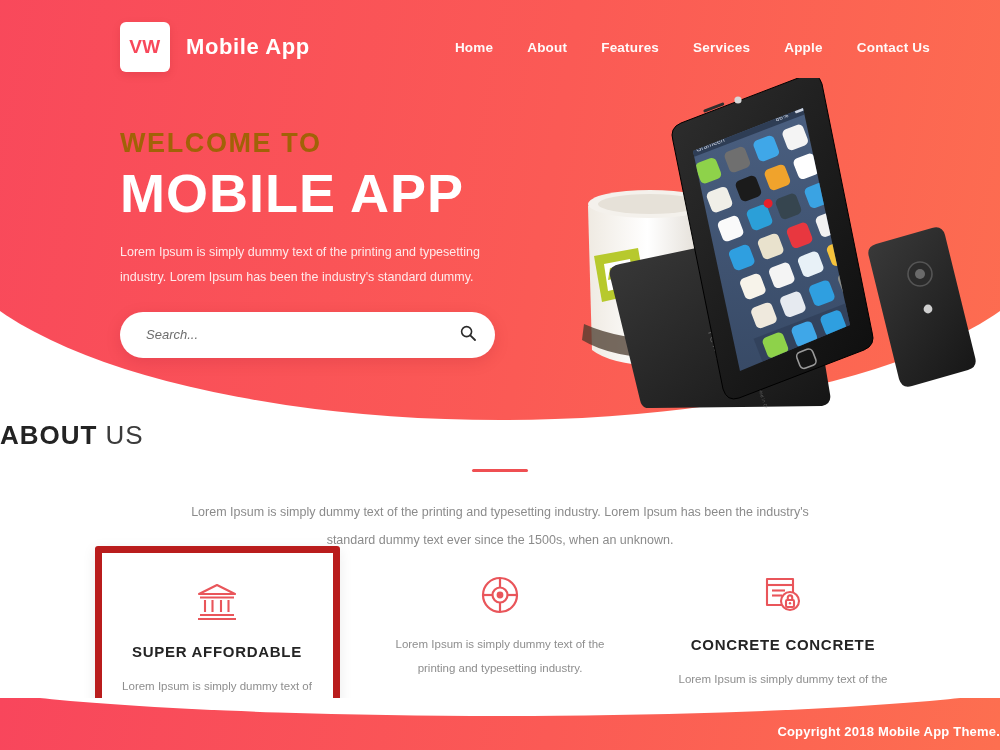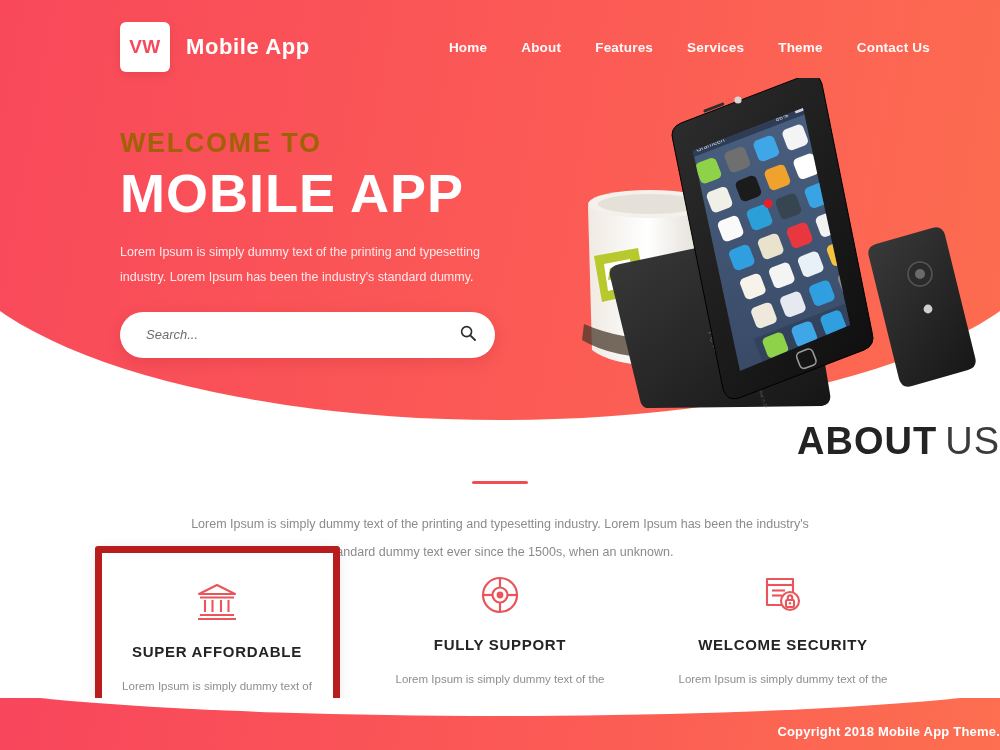--- a/index.html
+++ b/index.html
@@ -78,21 +78,21 @@
   .search-btn {
     width: 46px; height: 46px; border: 0; background: transparent; cursor: pointer;
     display: flex; align-items: center; justify-content: center; padding-right: 8px;
   }
 
   
   .hero-photo { position: absolute; right: 20px; top: 78px; width: 420px; height: 330px; z-index: 5; }
 
   
   .about { position: absolute; left: 0; top: 420px; width: 1000px; }
-  .about-title { text-align: right; font-size: 38px; letter-spacing: 1px; padding-left: 32px; }
+  .about-title { text-align: left; font-size: 26px; letter-spacing: 1px; }
   .about-title b { color: #232323; font-weight: bold; }
   .about-title span { color: #3b3b3b; font-weight: normal; margin-left: 8px; }
   .title-rule {
     width: 56px; height: 3px; background: #ef4f52; margin: 18px auto 0;
     border-radius: 2px;
   }
   .about-text {
     margin: 26px auto 0; width: 620px; text-align: center;
     color: #8b8b8b; font-size: 12.5px; line-height: 2.25;
   }
@@ -264,21 +264,21 @@
         <div class="brand-mark">
           <span>VW</span>
         </div>
         <div class="brand-name">Mobile App</div>
       </div>
       <nav class="nav">
         <a href="#">Home</a>
         <a href="#">About</a>
         <a href="#">Features</a>
         <a href="#">Services</a>
-        <a href="#">Theme</a>
+        <a href="#">Apple</a>
         <a href="#">Contact Us</a>
       </nav>
     </header>
 
     <div class="hero-copy">
       <div class="welcome">WELCOME TO</div>
       <div class="bigtitle">MOBILE APP</div>
       <p class="hero-text">Lorem Ipsum is simply dummy text of the printing and typesetting industry. Lorem Ipsum has been the industry's standard dummy.</p>
       <form class="searchbar">
         <input type="text" placeholder="Search..." style="">
@@ -330,40 +330,39 @@
             <circle cx="20" cy="20" r="17"></circle>
             <circle cx="20" cy="20" r="7.5"></circle>
             <line x1="20" y1="3" x2="20" y2="12.5"></line>
             <line x1="20" y1="27.5" x2="20" y2="37"></line>
             <line x1="3" y1="20" x2="12.5" y2="20"></line>
             <line x1="27.5" y1="20" x2="37" y2="20"></line>
           </g>
           <circle cx="20" cy="20" r="3.4" fill="#e9555a"></circle>
         </svg>
       </div>
-      <div class="feature-title">FULLY SUPPORT</div>
       <p class="feature-text">Lorem Ipsum is simply dummy text of the printing and typesetting industry.</p>
     </div>
 
     <div class="feature">
       <div class="feature-icon">
         <svg width="40" height="40" viewBox="0 0 40 40">
           <g fill="none" stroke="#e9555a" stroke-width="2.1" stroke-linejoin="round">
             <path d="M4 4 H30 V30 H4 Z"></path>
             <line x1="4" y1="10" x2="30" y2="10"></line>
             <line x1="9" y1="15.5" x2="22" y2="15.5"></line>
             <line x1="9" y1="20.5" x2="19" y2="20.5"></line>
             <circle cx="27" cy="26" r="9" fill="#ffffff"></circle>
             <rect x="23" y="25" width="8" height="7" rx="1.2"></rect>
             <path d="M24.8 25 v-2.4 a2.2 2.2 0 0 1 4.4 0 V25"></path>
           </g>
           <circle cx="27" cy="28.3" r="1.2" fill="#e9555a"></circle>
         </svg>
       </div>
-      <div class="feature-title">WELCOME SECURITY</div>
+      <div class="feature-title">CONCRETE CONCRETE</div>
       <p class="feature-text">Lorem Ipsum is simply dummy text of the printing and typesetting industry.</p>
     </div>
 
   </section>
 
   <footer class="footer">
     <div class="footer-arc"></div>
     <div class="footer-text">Copyright 2018 Mobile App Theme.</div>
   </footer>
 

